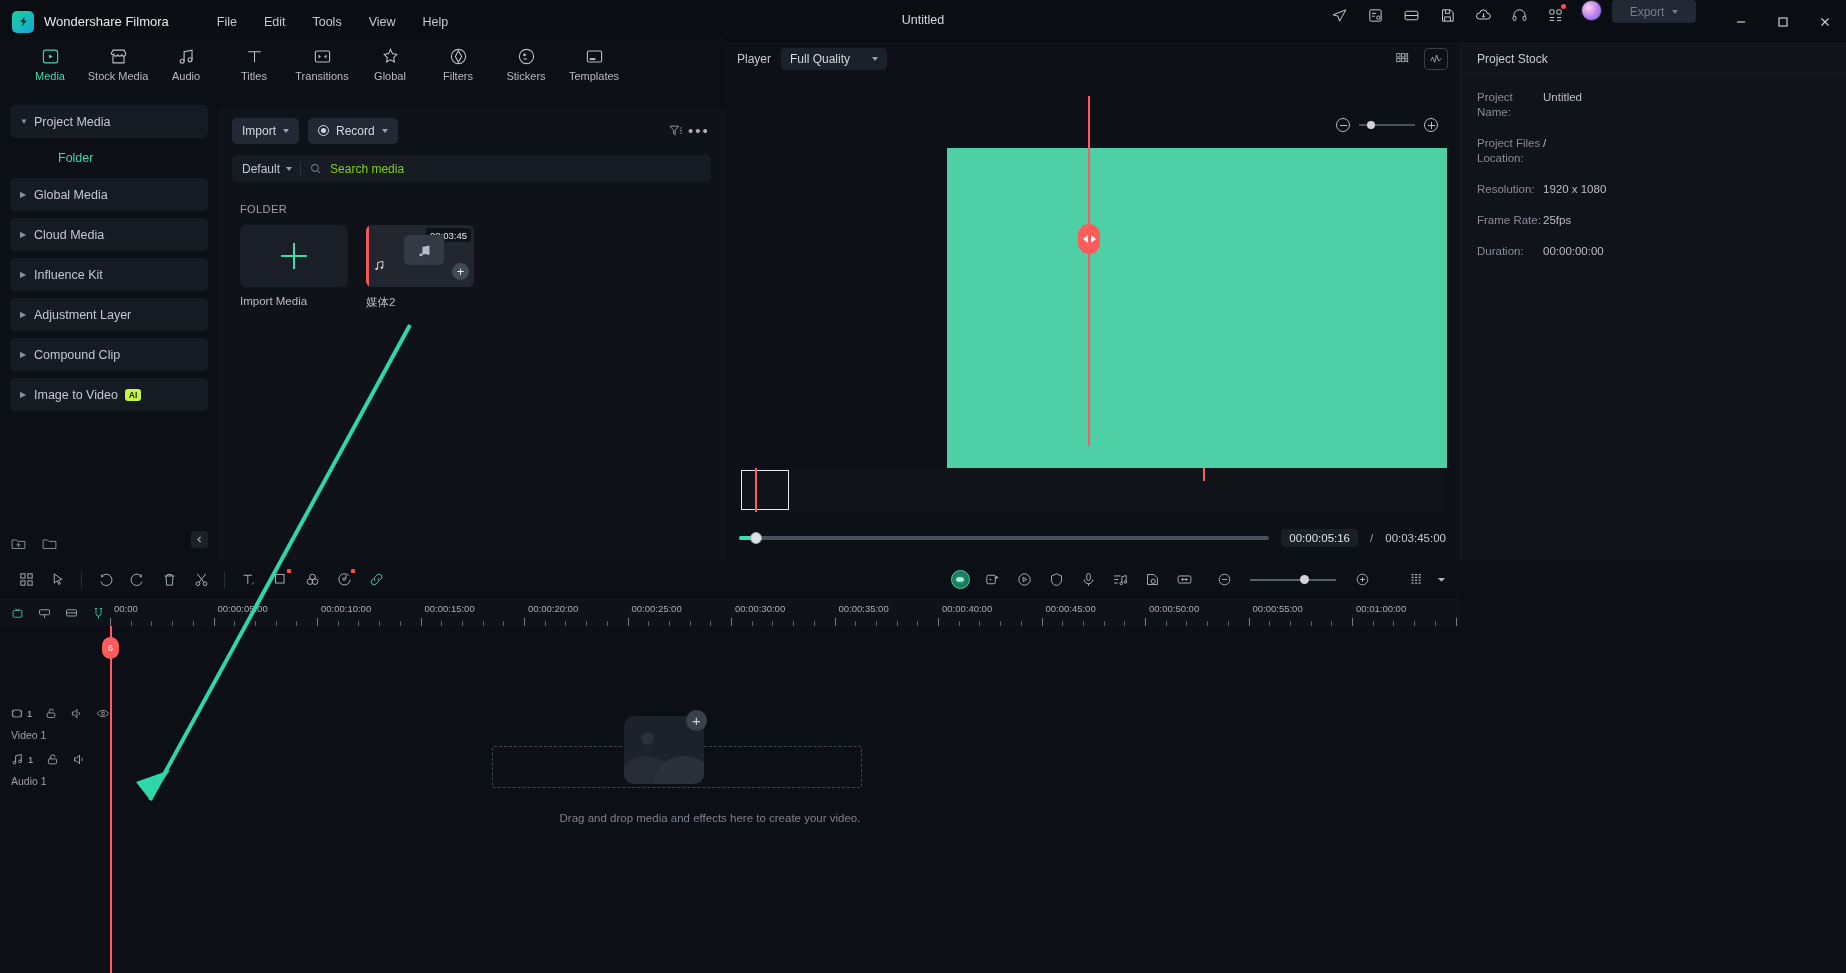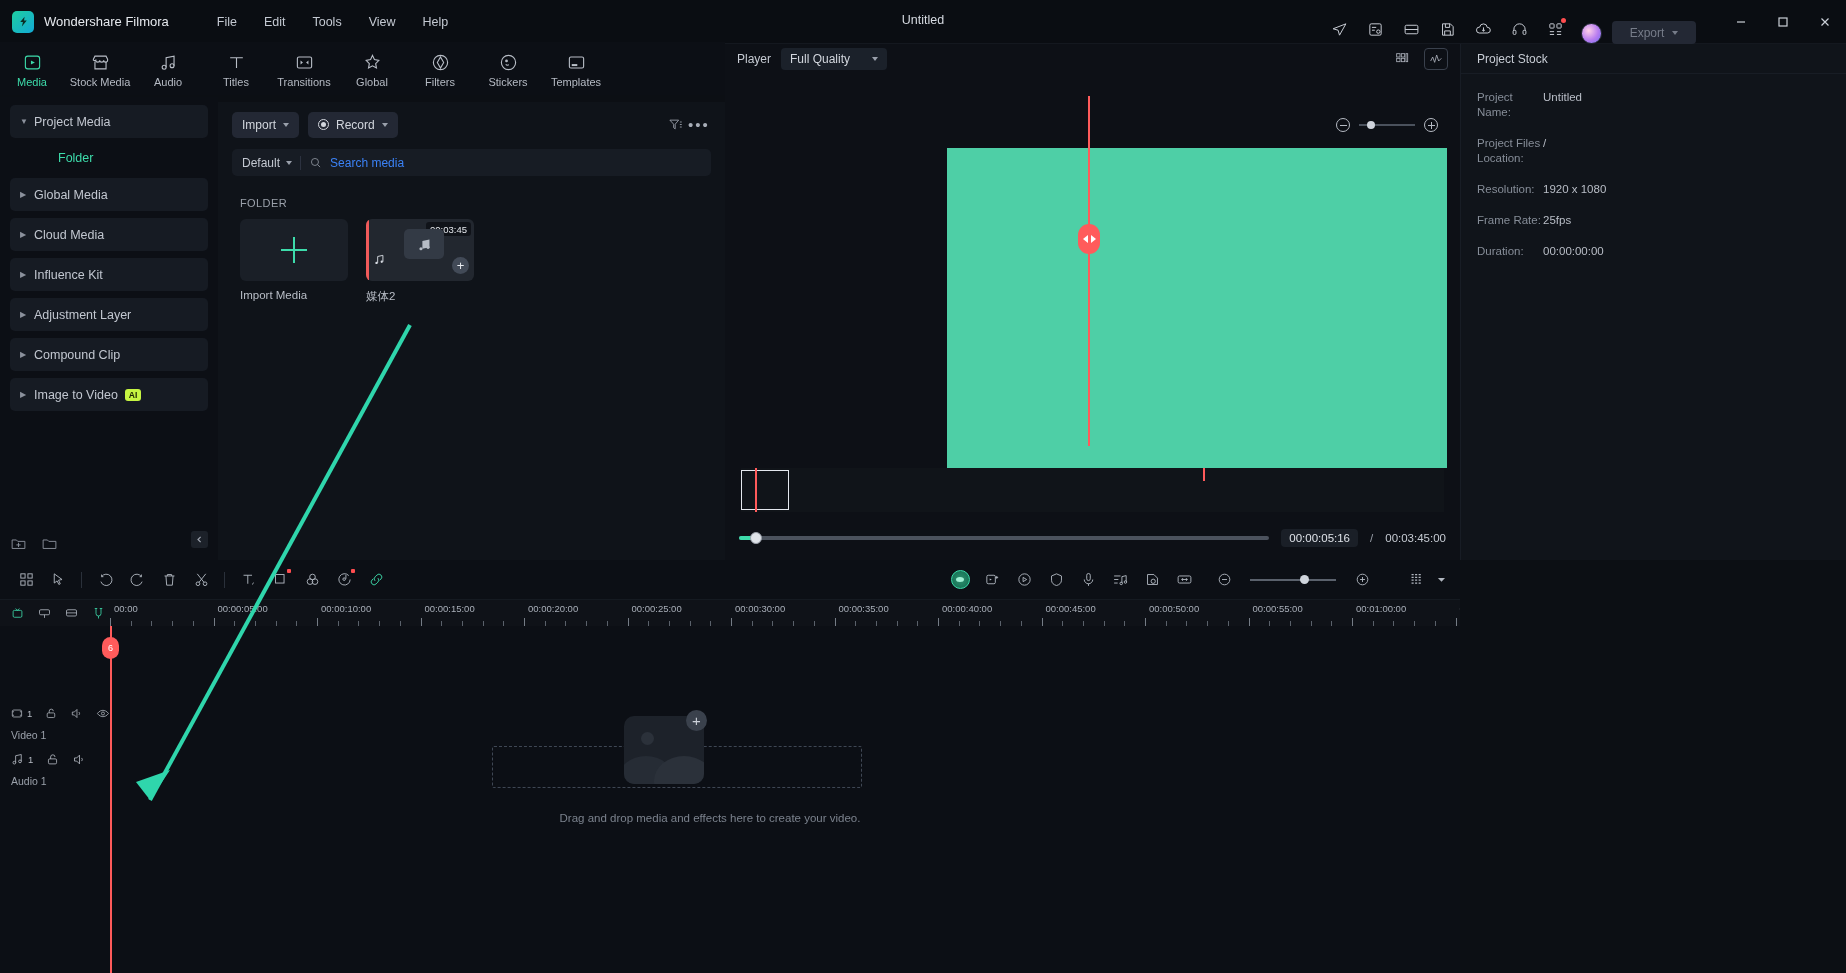--- a/index.html
+++ b/index.html
@@ -20,21 +20,21 @@
   }
   .logo {
     width: 22px; height: 22px; margin-left: 12px; border-radius: 5px;
     background: linear-gradient(135deg,#1ecfa0,#13a9d6);
     display: flex; align-items: center; justify-content: center;
   }
   .logo svg { width: 13px; height: 13px; }
   .brand { margin-left: 10px; font-size: 13px; color: #e6e9ee; }
   .menus { display: flex; margin-left: 36px; gap: 3px; }
   .menu-item { font-size: 12.5px; color: #c4c9d2; padding: 5px 12px; border-radius: 4px; cursor: default; }
-  .tb-right { position: absolute; right: 0; top: 0; height: 44px; display: flex; align-items: flex-end; }
+  .tb-right { position: absolute; right: 0; top: 0; height: 44px; display: flex; align-items: flex-start; }
   .tb-icon { width: 30px; height: 30px; display: flex; align-items: center; justify-content: center; position: relative; margin: 0 3px; }
   .tb-icon svg { width: 17px; height: 17px; stroke: #c8ccd4; fill: none; stroke-width: 1.4; }
   .reddot { position: absolute; top: 4px; right: 4px; width: 5px; height: 5px; border-radius: 50%; background: #ff4d4f; }
   .avatar {
     width: 21px; height: 21px; border-radius: 50%; margin: 0 10px 0 8px;
     background: radial-gradient(circle at 35% 35%, #ffd0e8, #b77cf0 55%, #6f6ff0);
     border: 1px solid #2a2f3a;
   }
   .export-btn {
     width: 84px; height: 23px; border-radius: 4px; background: #232834;
@@ -44,22 +44,22 @@
   .export-btn .chev { border-top: 4px solid #767c89; border-left: 3.5px solid transparent; border-right: 3.5px solid transparent; }
   .wctl { width: 42px; height: 44px; display: flex; align-items: center; justify-content: center; }
   .wctl svg { width: 12px; height: 12px; stroke: #cbd0d8; stroke-width: 1.2; fill: none; }
   .win-title {
     position: absolute; left: 0; right: 0; top: 13px; text-align: center;
     font-size: 12.5px; color: #d6dae1; pointer-events: none;
   }
 
   
   .tabbar {
-    position: absolute; top: 42px; left: 0; width: 725px; height: 53px;
-    background: #0c0f15; display: flex; align-items: center; gap: 4px;
+    position: absolute; top: 36px; left: 0; width: 725px; height: 53px;
+    background: #0c0f15; display: flex; align-items: center; padding-left: 18px; gap: 4px;
   }
   .tab { width: 64px; display: flex; flex-direction: column; align-items: center; gap: 4px; padding-top: 3px; }
   .tab svg { width: 19px; height: 19px; stroke: #b9bec7; fill: none; stroke-width: 1.4; }
   .tab .lbl { font-size: 11px; color: #b5bac3; white-space: nowrap; }
   .tab.active svg { stroke: #3ddcab; }
   .tab.active .lbl { color: #3ddcab; }
 
   
   .sidebar {
     position: absolute; top: 97px; left: 0; width: 218px; height: 463px;
@@ -79,41 +79,41 @@
   }
   .side-bottom { position: absolute; bottom: 8px; left: 10px; display: flex; gap: 14px; align-items: center; }
   .side-bottom svg { width: 17px; height: 17px; stroke: #8d939e; fill: none; stroke-width: 1.3; }
   .collapse-btn {
     position: absolute; bottom: 12px; right: 10px; width: 17px; height: 17px;
     border-radius: 3px; background: #1c2129; display: flex; align-items: center; justify-content: center;
   }
   .collapse-btn svg { width: 9px; height: 9px; stroke: #9aa0ab; fill: none; stroke-width: 1.6; }
 
   
-  .browser { position: absolute; top: 102px; left: 218px; width: 507px; height: 463px; background: #0f1319; }
+  .browser { position: absolute; top: 108px; left: 218px; width: 507px; height: 463px; background: #0f1319; }
   .browser-top { height: 45px; display: flex; align-items: center; padding: 0 14px; }
   .pill {
     height: 26px; border-radius: 5px; background: #232834; display: flex; align-items: center;
     padding: 0 10px; gap: 7px; font-size: 12px; color: #d2d6dd; margin-right: 9px;
   }
   .pill .chev { border-top: 4px solid #9aa0ab; border-left: 3.5px solid transparent; border-right: 3.5px solid transparent; }
   .rec-dot { width: 11px; height: 11px; border-radius: 50%; border: 1.5px solid #d2d6dd; display: flex; align-items: center; justify-content: center; }
   .rec-dot i { width: 5px; height: 5px; border-radius: 50%; background: #d2d6dd; display: block; }
   .browser-top .spacer { flex: 1; }
   .ic-btn { width: 24px; height: 24px; display: flex; align-items: center; justify-content: center; }
   .ic-btn svg { width: 15px; height: 15px; stroke: #a7adb7; fill: none; stroke-width: 1.3; }
   .dots { letter-spacing: 2px; color: #a7adb7; font-size: 15px; line-height: 10px; }
   .searchbar {
     margin: 2px 14px 0 14px; height: 27px; background: #171c24; border-radius: 5px;
     display: flex; align-items: center; padding: 0 10px; gap: 8px;
   }
   .searchbar .sel { font-size: 12px; color: #c3c8d1; display: flex; align-items: center; gap: 6px; }
   .vdiv { width: 1px; height: 14px; background: #2c3240; }
   .searchbar svg { width: 13px; height: 13px; stroke: #9299a3; fill: none; stroke-width: 1.5; }
-  .searchbar .ph { font-size: 12px; color: #3b82f6; }
+  .searchbar .ph { font-size: 12px; color: #84cc16; }
   .folder-label { margin: 21px 0 0 22px; font-size: 11px; color: #9ba1ab; letter-spacing: .4px; }
   .grid { display: flex; gap: 18px; margin: 10px 0 0 22px; }
   .cell { width: 108px; }
   .thumb { width: 108px; height: 62px; border-radius: 6px; background: #1a1f27; position: relative; overflow: hidden; }
   .thumb.import { display: flex; align-items: center; justify-content: center; }
   .thumb.import .plus { width: 26px; height: 26px; position: relative; }
   .thumb.import .plus:before, .thumb.import .plus:after {
     content: ""; position: absolute; background: #3ddcab;
   }
   .thumb.import .plus:before { left: 12px; top: 0; width: 2px; height: 26px; }

